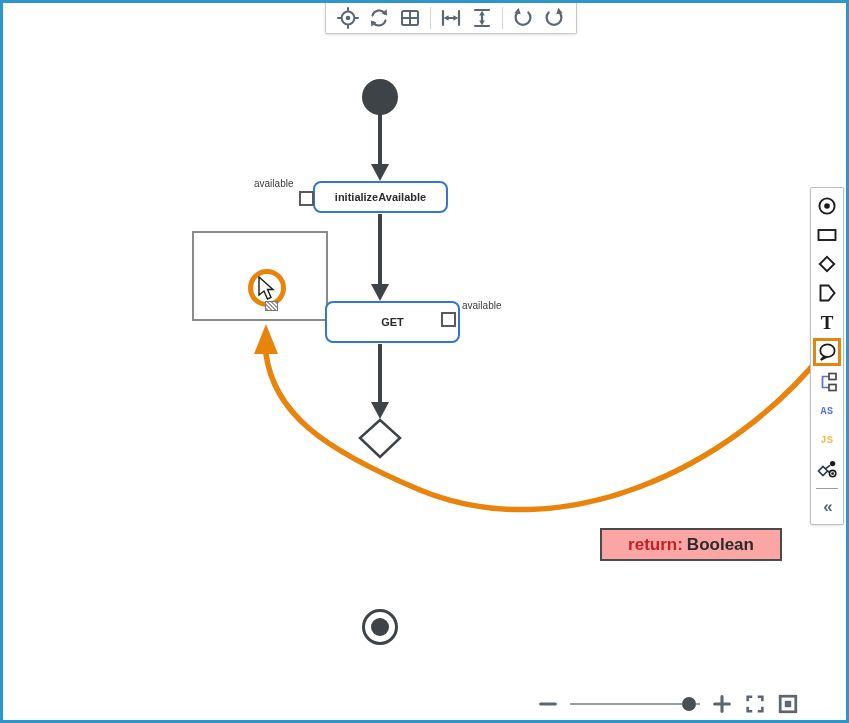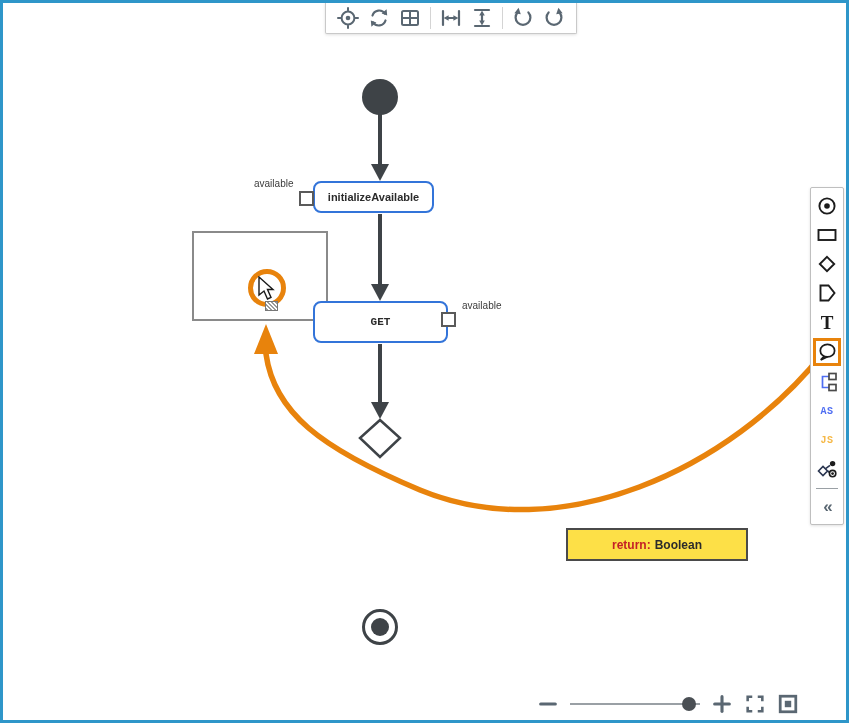--- a/index.html
+++ b/index.html
@@ -29,31 +29,31 @@
   .rt-t  { font-family:"Liberation Serif", serif; font-weight:bold; font-size:19px; color:#1c1c1c; line-height:1; }
   .rt-sep { width:22px; height:1px; background:#9aa0a5; margin:3px 0 1px; }
   .rt-collapse { color:#5a6772; font-weight:bold; font-size:17px; line-height:1; letter-spacing:-2px; }
 
   
   .node { position:absolute; z-index:5; }
   .start-event { left:362px; top:79px; width:36px; height:36px; border-radius:50%; background:#3e4347; }
   .task { background:#fff; border:2px solid #3374d9; border-radius:8px;
           display:flex; align-items:center; justify-content:center;
           font-weight:bold; font-size:11px; color:#2b2b2b; }
-  .task-init { left:313px; top:181px; width:121px; height:32px; }
-  .task-get  { left:313px; top:301px; width:135px; height:42px;font-family:Liberation Mono, monospace; }
+  .task-init { left:313px; top:181px; width:135px; height:32px; }
+  .task-get  { left:325px; top:301px; width:135px; height:42px; }
   .port { position:absolute; width:15px; height:15px; background:#fff; border:2px solid #5a5a5a; z-index:6; }
   .port-available { left:299px; top:191px; }
   .port-response  { left:441px; top:312px; }
   .port-label { position:absolute; font-size:10px; color:#3c3c3c; z-index:6; white-space:nowrap; }
   .label-available { left:254px; top:178px; }
   .label-response  { left:462px; top:300px; }
   .ghost-rect { left:192px; top:231px; width:136px; height:90px; border:2px solid #8a8a8a; background:transparent; }
-  .return-box { left:566px; top:528px; width:182px; height:33px; background:#fde047; border:2px solid #4a4a4a;
-                display:flex; align-items:center; justify-content:center; font-size:12px; font-weight:bold; color:#2b2b2b; }
+  .return-box { left:600px; top:528px; width:182px; height:33px; background:#fca5a5; border:2px solid #4a4a4a;
+                display:flex; align-items:center; justify-content:center; font-size:17px; font-weight:bold; color:#2b2b2b; }
   .return-key { color:#c42126; margin-right:4px; }
   .end-event { left:362px; top:609px; width:36px; height:36px; border-radius:50%; border:3px solid #3e4347;
                display:flex; align-items:center; justify-content:center; background:#fff; }
   .end-event-inner { width:18px; height:18px; border-radius:50%; background:#3e4347; }
 
   
   .cursor-ring { position:absolute; left:248px; top:269px; width:38px; height:38px; border:5px solid #e8830c;
                  border-radius:50%; z-index:7; }
   .cursor-wrap { position:absolute; left:257px; top:276px; z-index:8; }
   .drag-box { position:absolute; left:265px; top:301px; width:13px; height:10px; z-index:8;

